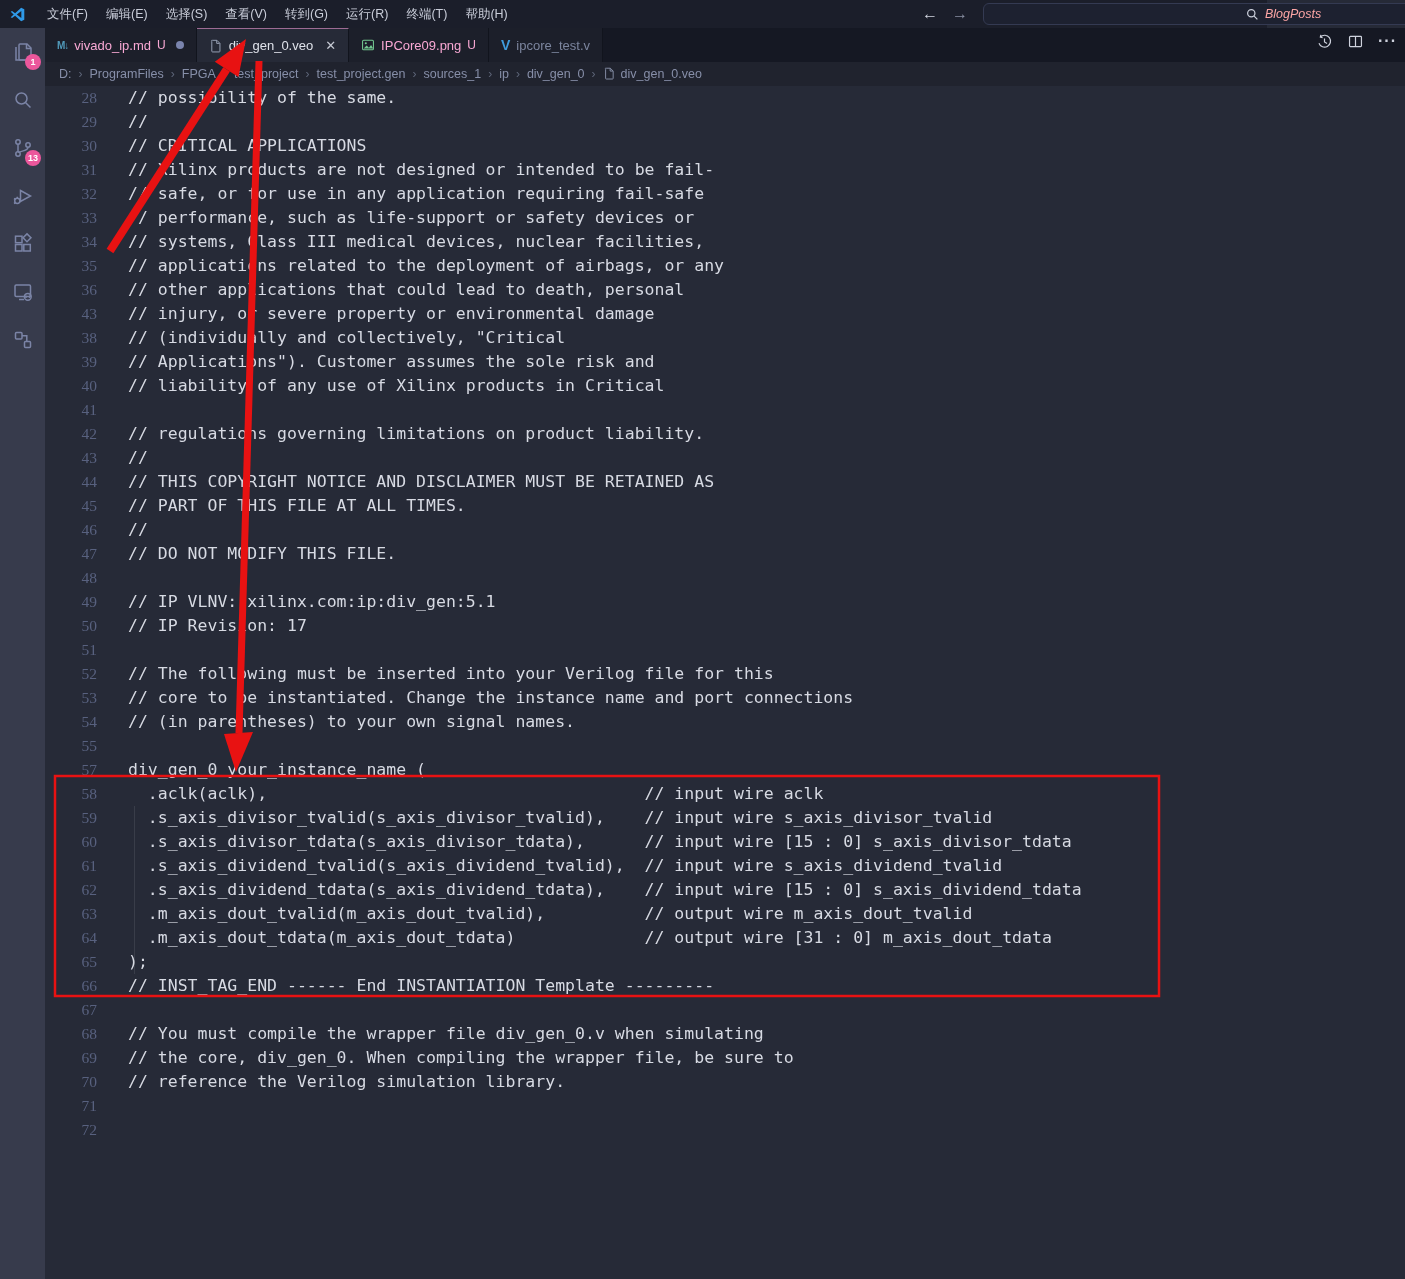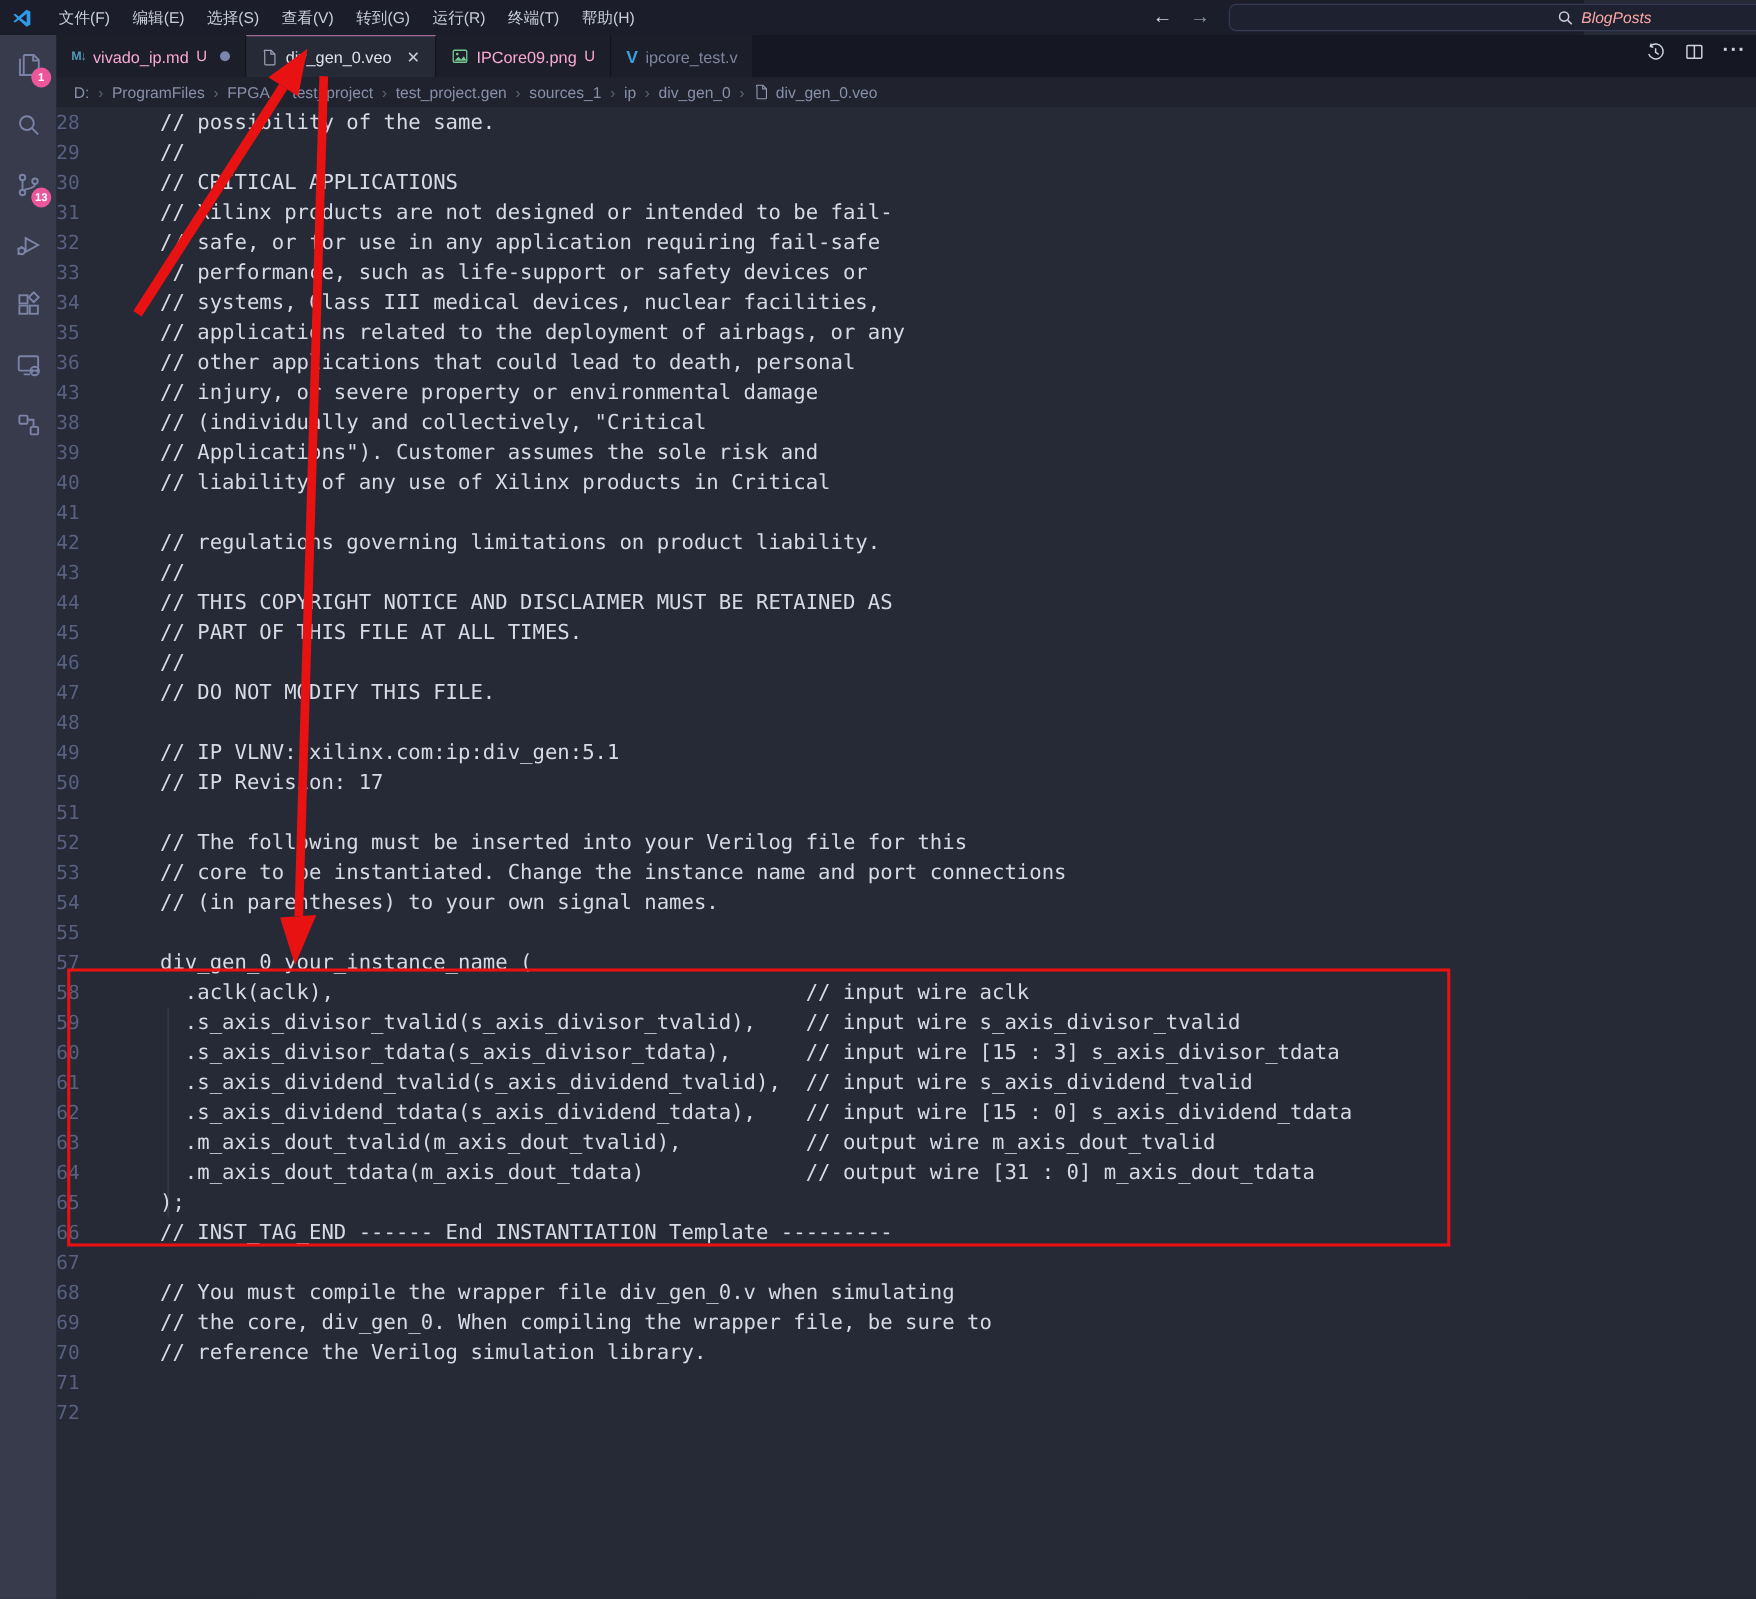--- a/index.html
+++ b/index.html
@@ -50,21 +50,21 @@
   .breadcrumbs { position:absolute; left:45px; top:62px; width:1360px; height:24px; background:#20232e;
     display:flex; align-items:center; padding-left:14px; font-size:12.5px; color:#878fa9; }
   .crumb { white-space:nowrap; }
   .crumb-sep { color:#5d6578; margin:0 7px; font-size:12px; }
   .crumb-fileicon { width:13px; height:13px; margin-right:5px; vertical-align:-2px; }
 
   
   .editor { position:absolute; left:45px; top:86px; width:1360px; height:1193px; background:#262a37; }
   .code-line { display:flex; height:24px; line-height:24px;
     font-family:"DejaVu Sans Mono","Liberation Mono",monospace; font-size:16.5px; }
-  .ln { width:52px; color:#58617f; flex:0 0 auto; font-size:15.5px; }
+  .ln { width:52px; text-align:right; color:#58617f; flex:0 0 auto; font-size:15.5px;font-family:Liberation Serif, serif; }
   .code { padding-left:31px; white-space:pre; color:#d7dae3; }
   .indent-guide { position:absolute; left:89px; top:720px; width:1px; height:168px; background:rgba(255,255,255,0.09); }
 
   
   .annotation-layer { position:absolute; left:0; top:0; width:1405px; height:1279px; z-index:50; pointer-events:none; }
 </style>
 </head>
 <body>
 
 <div class="titlebar">
@@ -340,21 +340,21 @@
       <div class="code-line">
         <span class="ln">58</span>
         <span class="code">  .aclk(aclk),                                      // input wire aclk</span>
       </div>
       <div class="code-line">
         <span class="ln">59</span>
         <span class="code">  .s_axis_divisor_tvalid(s_axis_divisor_tvalid),    // input wire s_axis_divisor_tvalid</span>
       </div>
       <div class="code-line">
         <span class="ln">60</span>
-        <span class="code">  .s_axis_divisor_tdata(s_axis_divisor_tdata),      // input wire [15 : 3] s_axis_divisor_tdata</span>
+        <span class="code">  .s_axis_divisor_tdata(s_axis_divisor_tdata),      // input wire [15 : 0] s_axis_divisor_tdata</span>
       </div>
       <div class="code-line">
         <span class="ln">61</span>
         <span class="code">  .s_axis_dividend_tvalid(s_axis_dividend_tvalid),  // input wire s_axis_dividend_tvalid</span>
       </div>
       <div class="code-line">
         <span class="ln">62</span>
         <span class="code">  .s_axis_dividend_tdata(s_axis_dividend_tdata),    // input wire [15 : 0] s_axis_dividend_tdata</span>
       </div>
       <div class="code-line">

